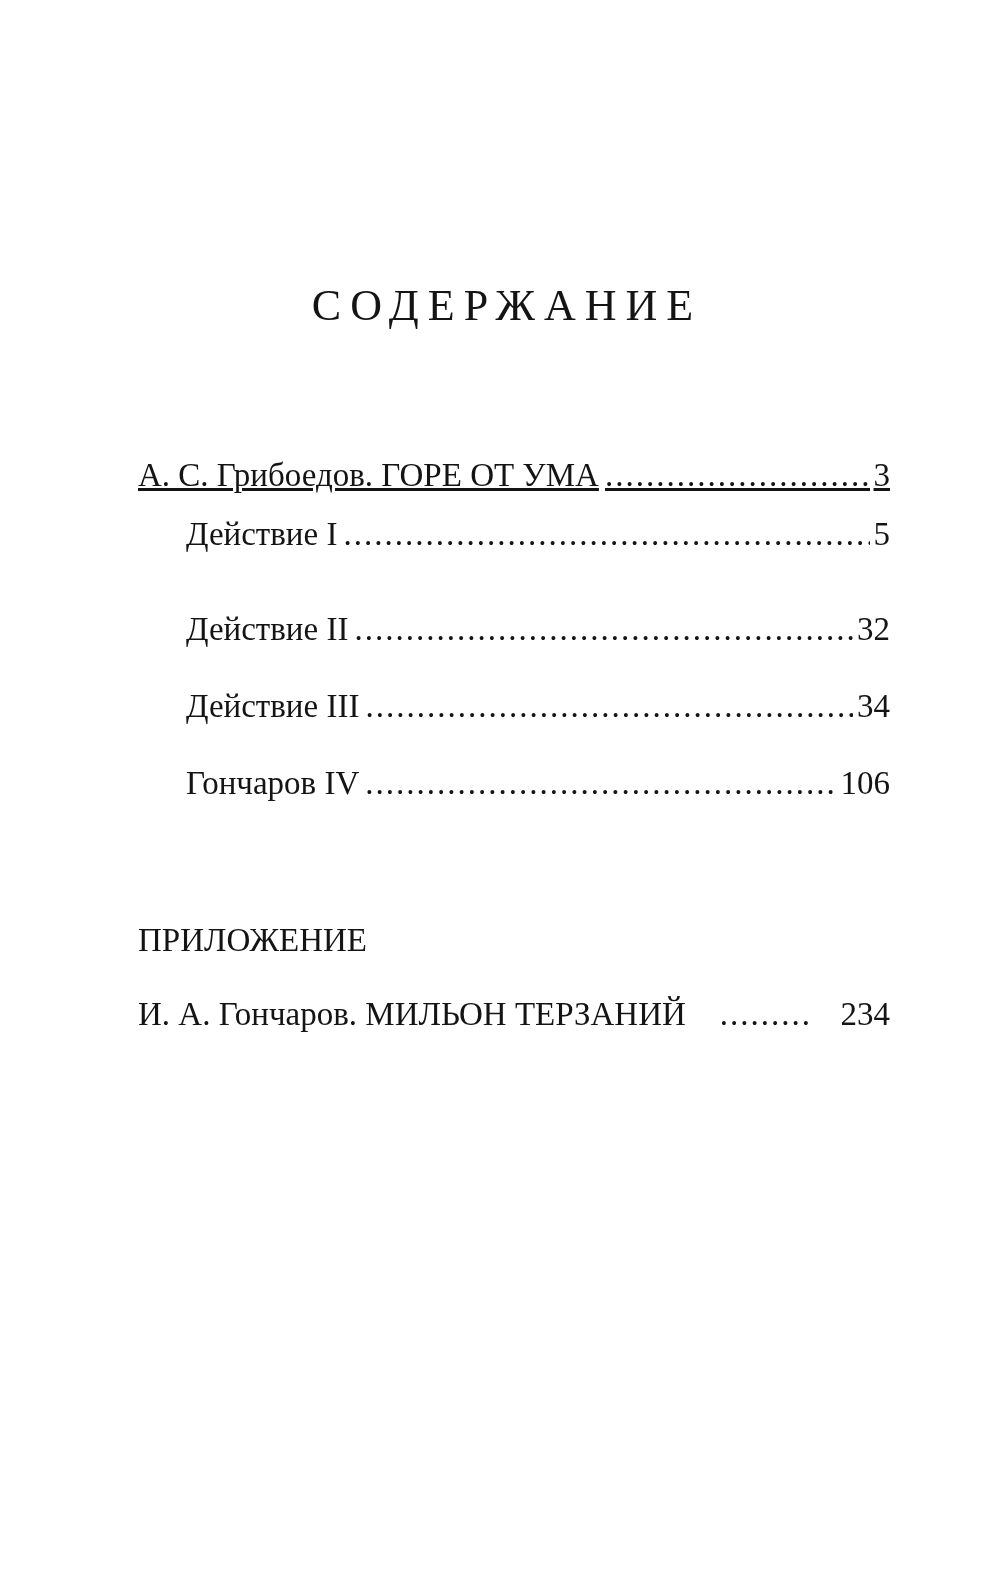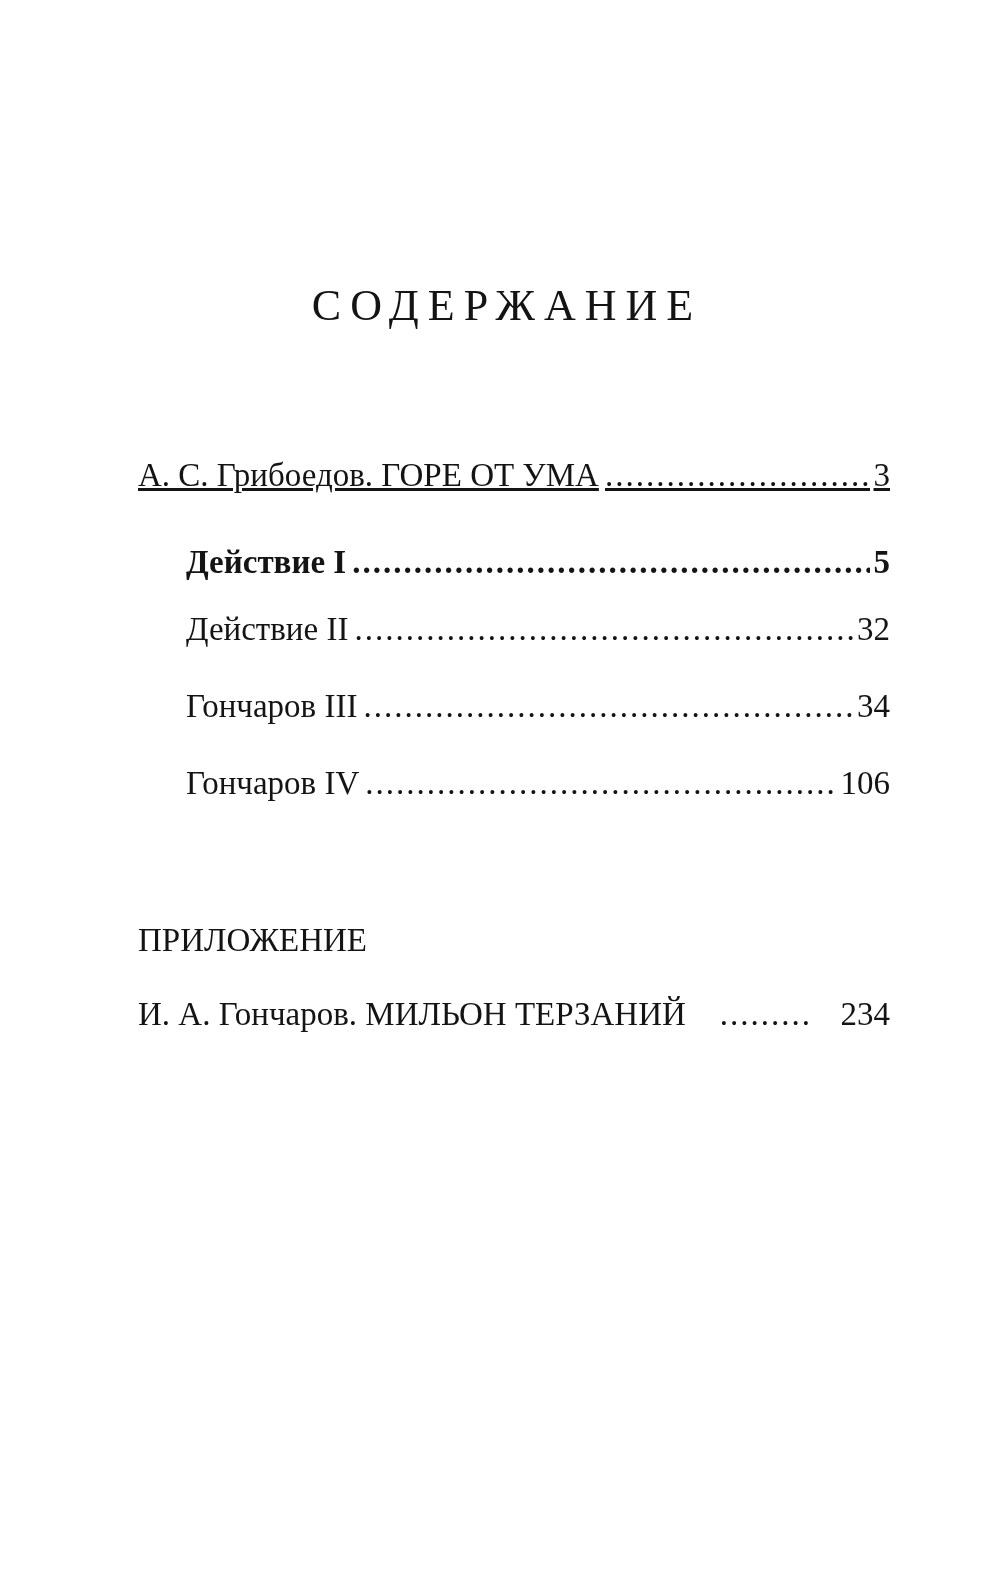--- a/index.html
+++ b/index.html
@@ -20,34 +20,34 @@
 <body>
 
 <div class="title">СОДЕРЖАНИЕ</div>
 
 <div class="row" style="top:453px;text-decoration:underline;">
   <span class="label">А. С. Грибоедов. ГОРЕ ОТ УМА</span>
   <span class="dots"></span>
   <span class="page">3</span>
 </div>
 
-<div class="row sub" style="top:540px;font-weight:bold;">
+<div class="row sub" style="top:512px;">
   <span class="label">Действие I</span>
   <span class="dots"></span>
   <span class="page">5</span>
 </div>
 
 <div class="row sub" style="top:607px;">
   <span class="label">Действие II</span>
   <span class="dots"></span>
   <span class="page">32</span>
 </div>
 
 <div class="row sub" style="top:684px;">
-  <span class="label">Гончаров III</span>
+  <span class="label">Действие III</span>
   <span class="dots"></span>
   <span class="page">34</span>
 </div>
 
 <div class="row sub" style="top:761px;">
   <span class="label">Гончаров IV</span>
   <span class="dots"></span>
   <span class="page">106</span>
 </div>
 

